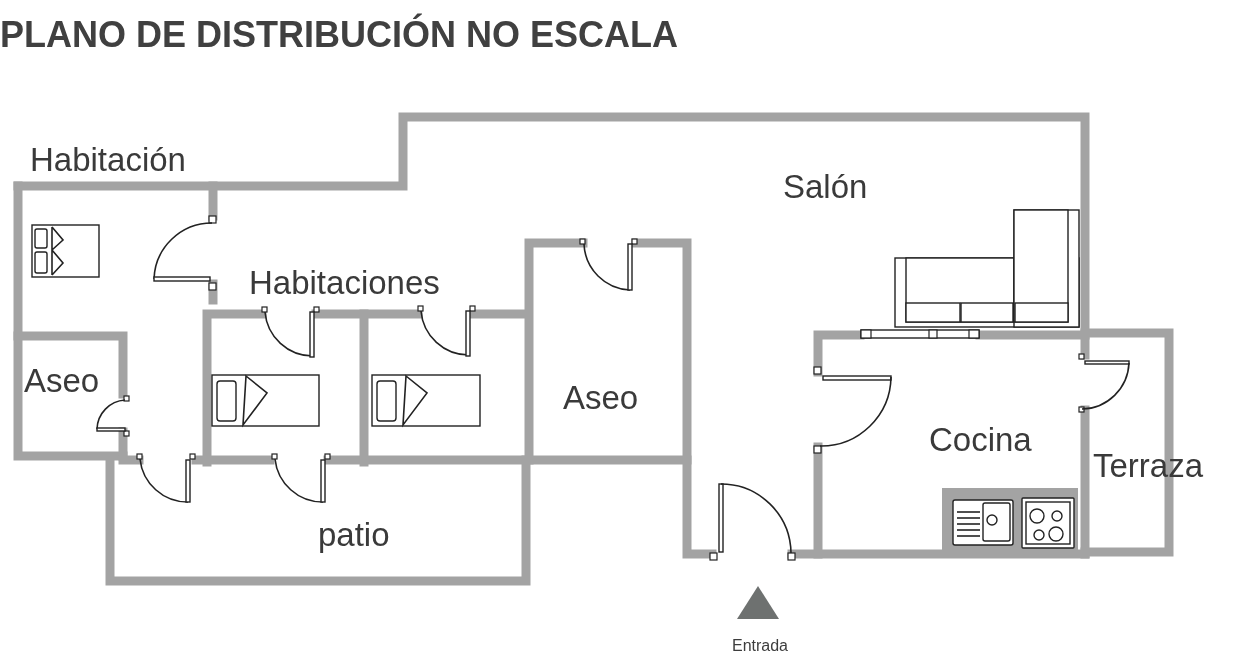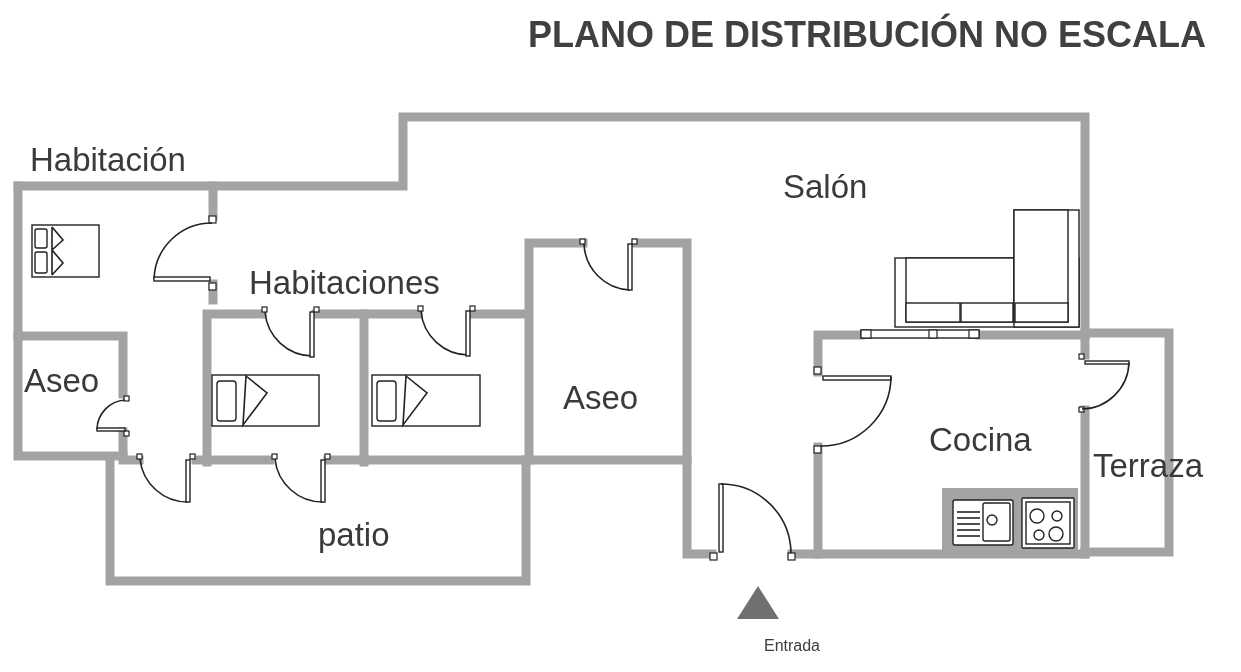--- a/index.html
+++ b/index.html
@@ -1,24 +1,24 @@
 <!DOCTYPE html>
 <html><head>
   <meta charset="utf-8">
   <style>
     html, body { margin: 0; padding: 0; background: #ffffff; }
     body { width: 1241px; height: 672px; position: relative; overflow: hidden; font-family: "Liberation Sans", sans-serif; }
     #plan { position: absolute; left: 0; top: 0; width: 1241px; height: 672px; }
-    .title { position: absolute; left: 0; top: 14px; width: 1206px; text-align: right; font-family: "Liberation Sans", sans-serif; font-weight: bold; font-size: 36px; color: #404040; letter-spacing: 0px; }
+    .title { position: absolute; left: 0; top: 14px; width: 1206px; text-align: left; font-family: "Liberation Sans", sans-serif; font-weight: bold; font-size: 36px; color: #404040; letter-spacing: 0px; }
     .wall { fill: none; stroke: #a3a3a3; stroke-width: 9; stroke-linecap: square; stroke-linejoin: miter; }
     .line { fill: none; stroke: #222; stroke-width: 1.6; }
     .thin { fill: #fff; stroke: #222; stroke-width: 1.4; }
     .hinge { fill: #fff; stroke: #222; stroke-width: 1.2; }
     .label { font-family: "Liberation Sans", sans-serif; fill: #3a3a3a; }
-    .entrada { position: absolute; left: 700px; top: 637px; width: 120px; text-align: right; font-size: 16px; color: #3d3d3d; font-family: "Liberation Sans", sans-serif; }
+    .entrada { position: absolute; left: 700px; top: 637px; width: 120px; text-align: center; font-size: 16px; color: #3d3d3d; font-family: "Liberation Sans", sans-serif; }
   </style>
 </head>
 <body>
 
 <div class="title">PLANO DE DISTRIBUCIÓN NO ESCALA</div>
 
 <svg id="plan" viewBox="0 0 1241 672">
 
   <g>
 

